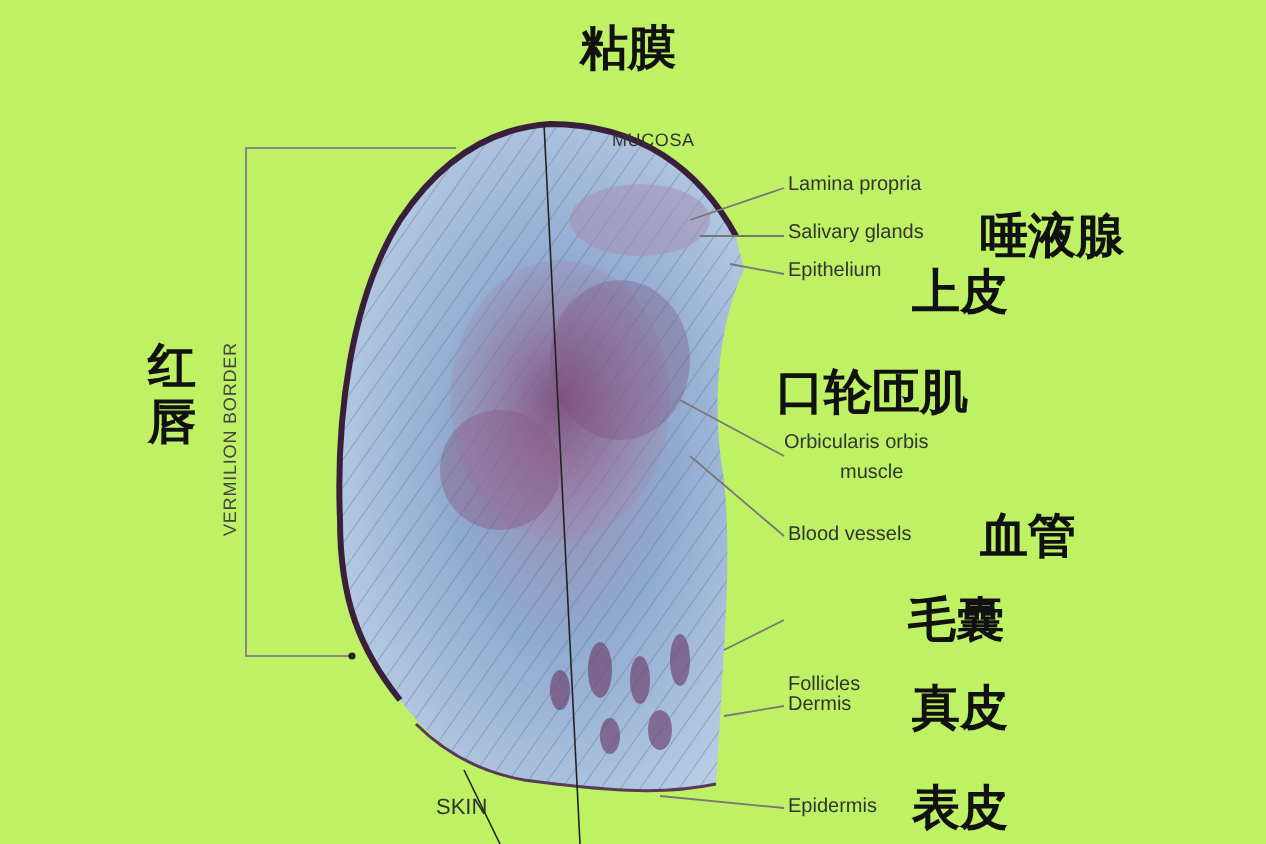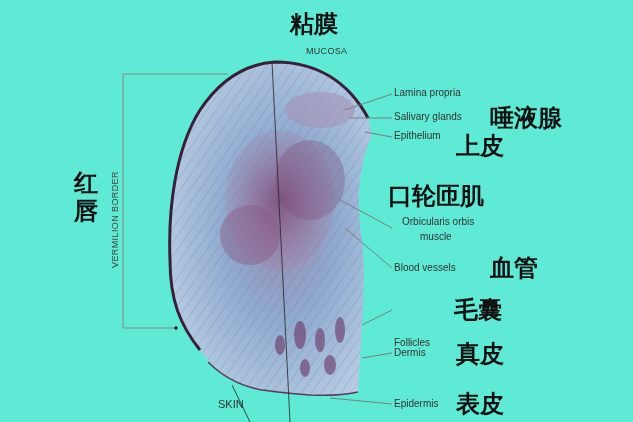--- a/index.html
+++ b/index.html
@@ -1,20 +1,20 @@
 <!DOCTYPE html>
 <html><head>
 <meta charset="utf-8">
 <style>
   html, body { margin:0; padding:0; background:#ffffff; }
-  #stage { position:relative; width:633px; height:422px; overflow:hidden; background:#5eead4;
+  #stage { position:relative; width:633px; height:422px; overflow:hidden; background:#bef264;
     font-family:"Liberation Sans", sans-serif; }
   .zh { position:absolute; font-family:"DejaVu Serif", serif; color:#111; font-weight:bold; }
   .en { position:absolute; font-family:"Liberation Sans", sans-serif; color:#333; font-size:10px; }
-  .en-cap { position:absolute; font-family:"Liberation Sans", sans-serif; color:#333; font-size:9px; letter-spacing:0.3px; }
+  .en-cap { position:absolute; font-family:"Liberation Sans", sans-serif; color:#333; font-size:9px; letter-spacing:0.3px;margin-top:19px; }
   svg.art { position:absolute; left:0; top:0; }
   .vert { position:absolute; transform:rotate(-90deg); transform-origin:left top; white-space:nowrap;
     font-family:"Liberation Sans", sans-serif; font-size:9px; color:#444; letter-spacing:0.4px; }
 </style>
 </head>
 <body>
 
 <div id="stage">
 
   <svg class="art" width="633" height="422" viewBox="0 0 633 422">
@@ -83,21 +83,21 @@
 
   <div class="en" style="left:394px; top:87px;">Lamina propria</div>
 
   <div class="en" style="left:394px; top:111px;">Salivary glands</div>
   <div class="zh" style="left:490px; top:102px; font-size:24px;text-align:right;">唾液腺</div>
 
   <div class="en" style="left:394px; top:130px;">Epithelium</div>
   <div class="zh" style="left:456px; top:130px; font-size:24px;">上皮</div>
 
   <div class="zh" style="left:388px; top:180px; font-size:24px;">口轮匝肌</div>
-  <div class="en" style="left:402px; top:216px;">Orbicularis orbis</div>
+  <div class="en" style="left:392px; top:216px;">Orbicularis orbis</div>
   <div class="en" style="left:420px; top:231px;">muscle</div>
 
   <div class="en" style="left:394px; top:262px;">Blood vessels</div>
   <div class="zh" style="left:490px; top:252px; font-size:24px;text-align:center;">血管</div>
 
   <div class="en" style="left:394px; top:296px;margin-top:41px;">Follicles</div>
   <div class="zh" style="left:454px; top:294px; font-size:24px;">毛囊</div>
 
   <div class="en" style="left:394px; top:347px;">Dermis</div>
   <div class="zh" style="left:456px; top:338px; font-size:24px;">真皮</div>

